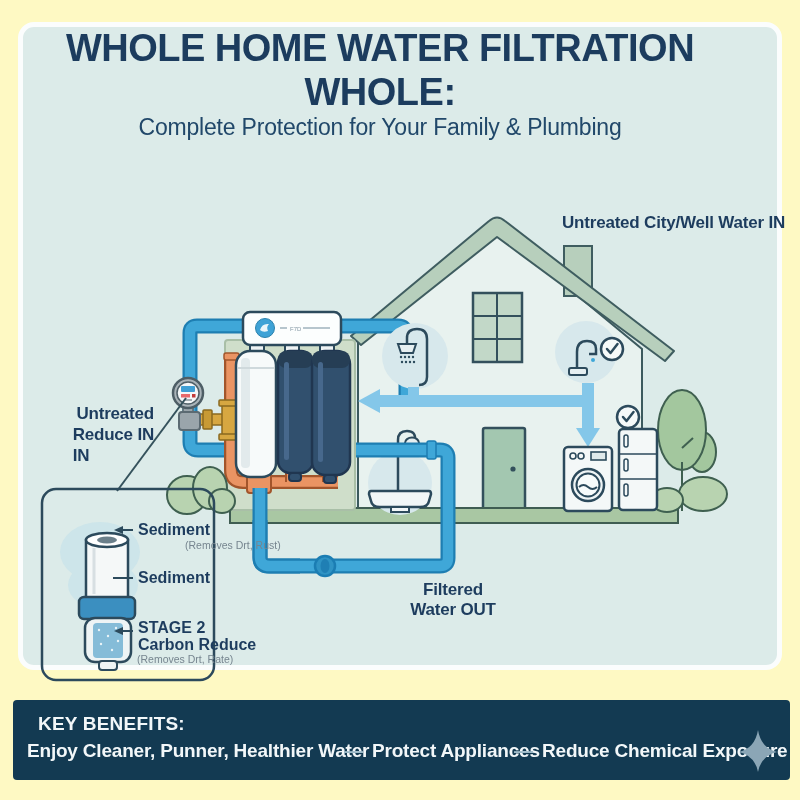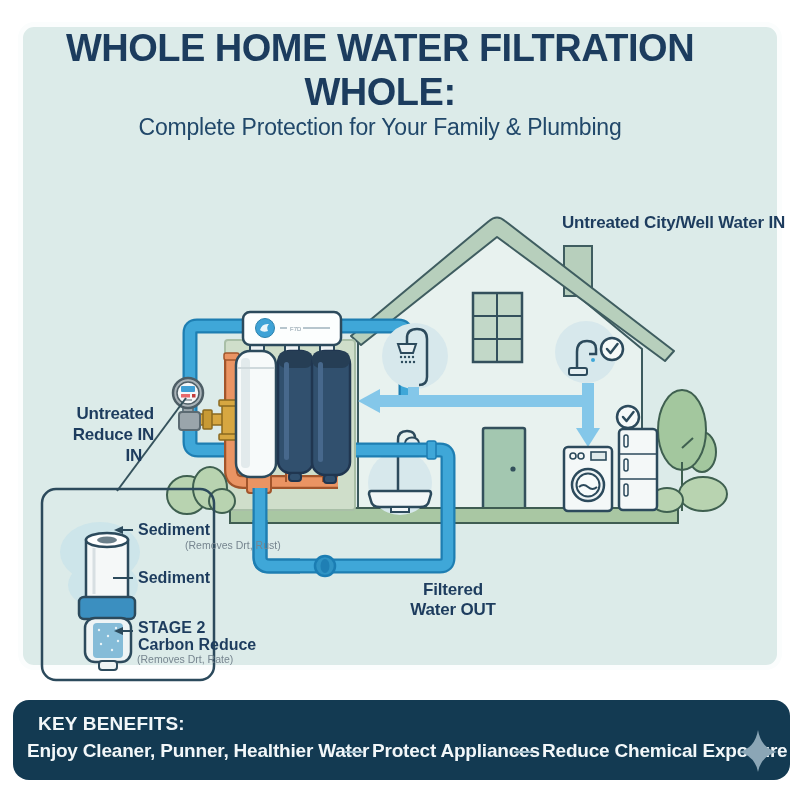--- a/index.html
+++ b/index.html
@@ -1,29 +1,29 @@
 <!DOCTYPE html>
 <html><head>
 <meta charset="utf-8">
 <style>
   html,body{margin:0;padding:0;background:#d7e5e1;font-family:"Liberation Sans",sans-serif;}
-  .stage{position:relative;width:800px;height:800px;background:#ffffff;overflow:hidden;}
+  .stage{position:relative;width:800px;height:800px;background:#fef9c3;overflow:hidden;}
   .card{position:absolute;left:18px;top:22px;width:764px;height:648px;background:#dcebe9;
         border:5px solid #fbfdfd;border-radius:16px;box-sizing:border-box;}
   .titleblock{position:absolute;left:30px;top:26px;width:700px;text-align:center;color:#1c3c5e;}
   .titleblock .t1,.titleblock .t2{font-size:38px;font-weight:bold;letter-spacing:-0.5px;line-height:1.16;}
   .titleblock .sub{font-size:23px;font-weight:normal;color:#21486a;letter-spacing:-0.2px;}
   svg.scene{position:absolute;left:0;top:0;}
   .lbl{position:absolute;color:#1d3c5e;font-weight:bold;font-size:17px;line-height:21px;letter-spacing:-0.2px;}
   .lbl.right{text-align:right;}
   .lbl.center{text-align:center;line-height:20px;}
   .co-lbl{position:absolute;color:#1d3c5e;font-weight:bold;font-size:16px;line-height:16px;}
   .co-sub{position:absolute;color:#76858f;font-size:10.5px;line-height:11px;}
   .footer{position:absolute;left:13px;top:700px;width:777px;height:80px;background:#133a52;
-          border-radius:16px;color:#f2f7f9;}
+          border-radius:4px;color:#f2f7f9;}
   .footer .fh{position:absolute;left:25px;top:13px;font-size:19px;font-weight:bold;letter-spacing:0.2px;}
   .footer .fi{position:absolute;top:40px;font-size:19px;font-weight:bold;letter-spacing:-0.2px;}
   .footer .dash{position:absolute;top:40px;font-size:19px;font-weight:bold;color:#9cb9c7;}
   .sparkle{position:absolute;left:724px;top:28px;}
 </style>
 </head>
 <body>
 
 <div class="stage">
   <div class="card"></div>
@@ -242,21 +242,21 @@
     </g>
     <g>
       <circle cx="628" cy="417" r="11" fill="#f5f9f9" stroke="#2c4a5c" stroke-width="2.5"></circle>
       <path d="M 623 417 l 3.5 4 l 7 -9" fill="none" stroke="#2c4a5c" stroke-width="2.5" stroke-linecap="round" stroke-linejoin="round"></path>
     </g>
   </svg>
 
   <div class="lbl" style="left:562px;top:212px;">Untreated City/Well Water IN</div>
   <div class="lbl right" style="left:20px;top:403px;width:134px;">
     <div>Untreated Reduce IN</div>
-    <div style="padding-right:12px;">IN</div>
+    <div style="padding-right:12px;text-align:center;">IN</div>
   </div>
   <div class="lbl center" style="left:390px;top:580px;width:126px;">
     <div>Filtered</div>
     <div>Water OUT</div>
   </div>
   <div class="co-lbl" style="left:138px;top:522px;">Sediment</div>
   <div class="co-sub" style="left:137px;top:540px;margin-left:48px;">(Removes Drt, Rust)</div>
   <div class="co-lbl" style="left:138px;top:570px;">Sediment</div>
   <div class="co-lbl" style="left:138px;top:620px;">STAGE 2</div>
   <div class="co-lbl" style="left:138px;top:637px;">Carbon Reduce</div>

